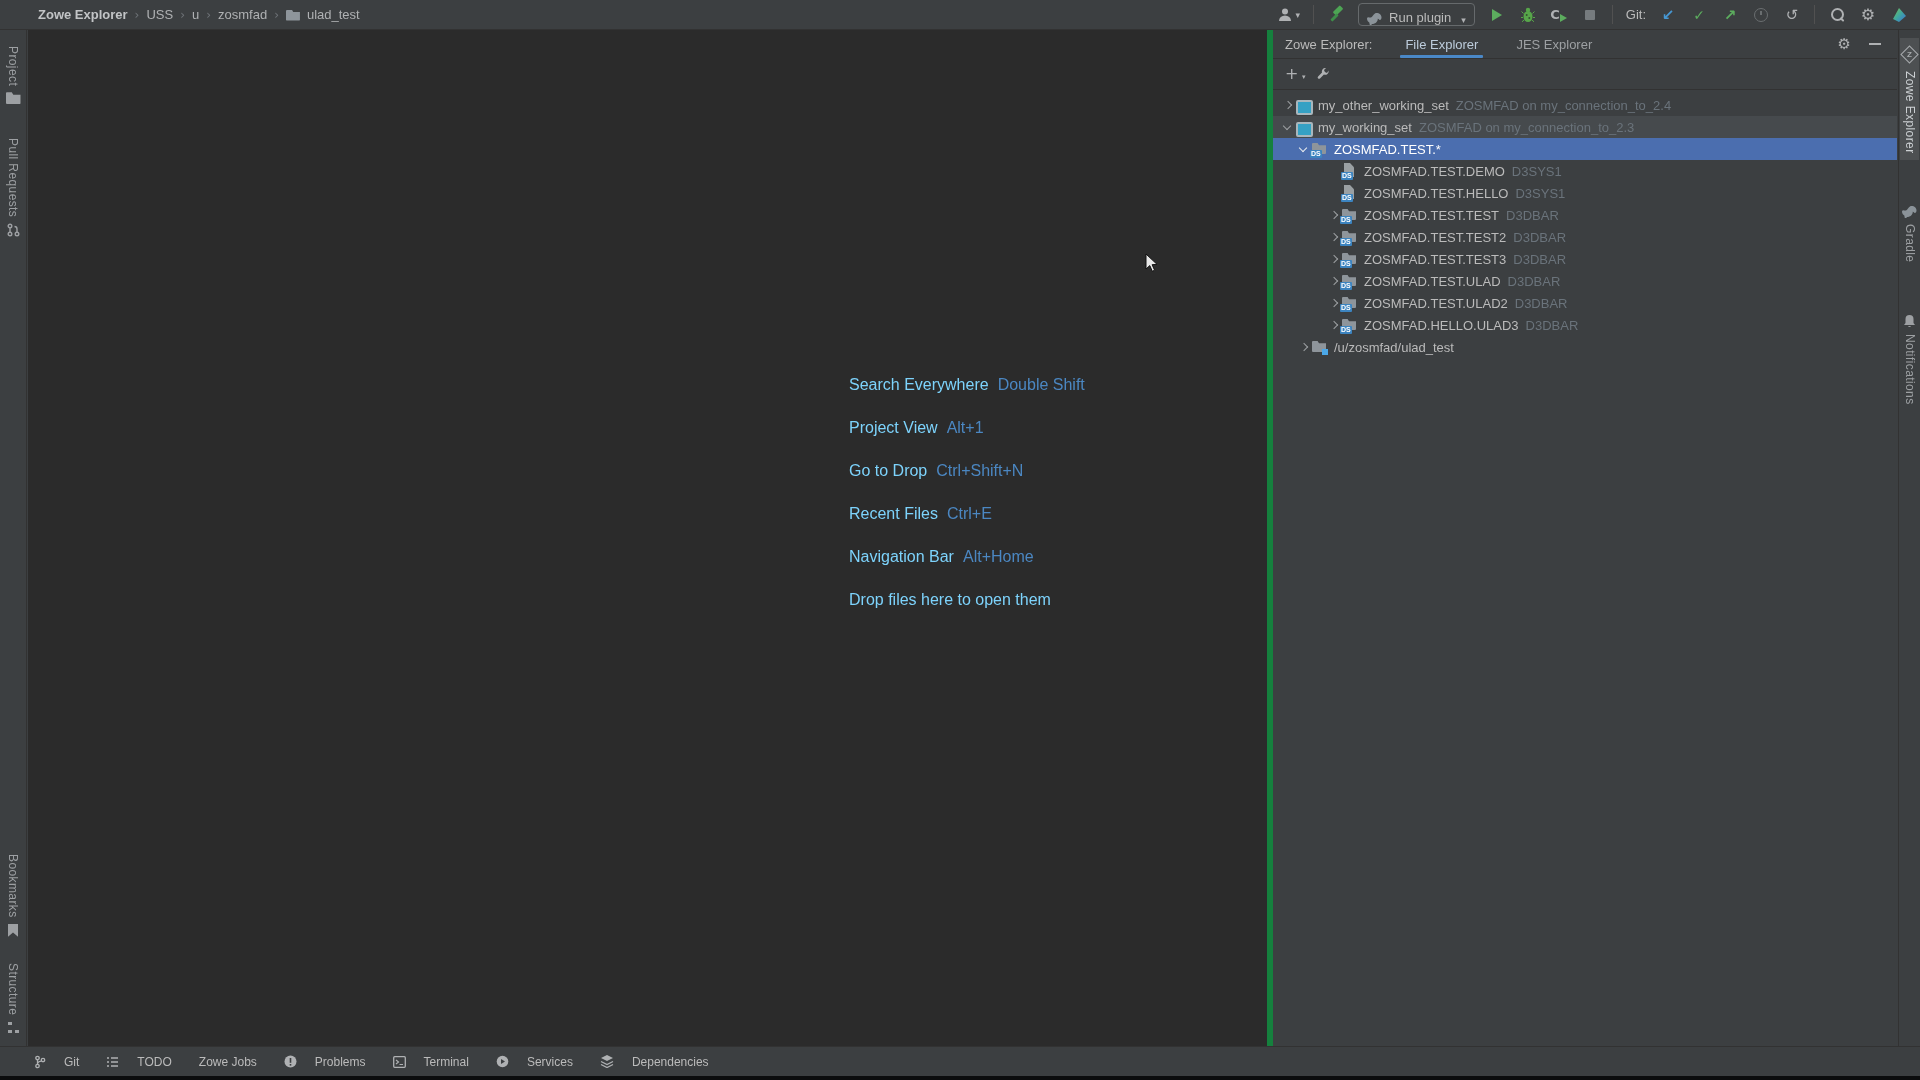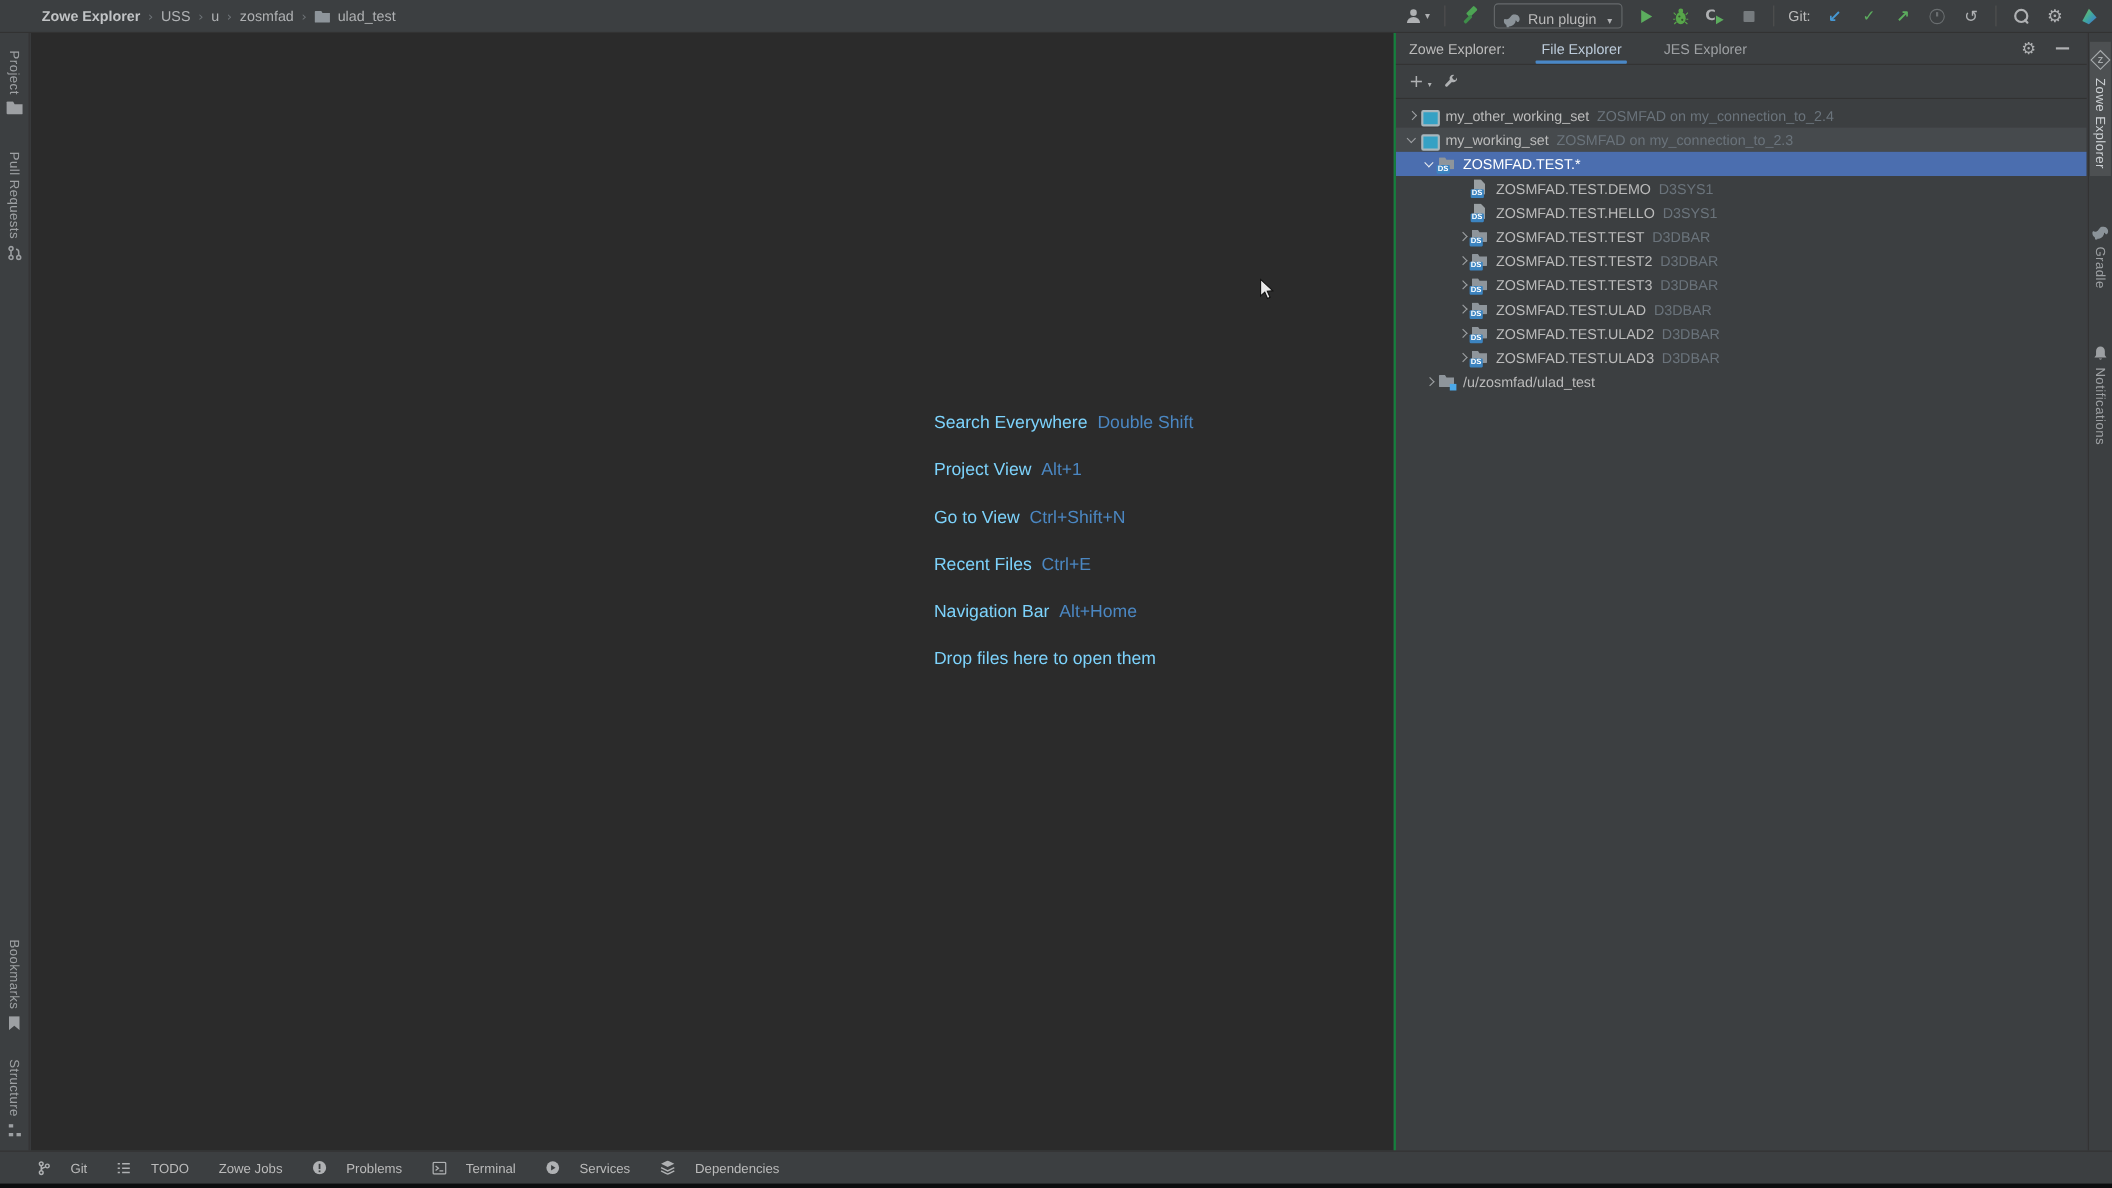--- a/index.html
+++ b/index.html
@@ -64,21 +64,21 @@
 
   
   .editor { position:absolute; top:30px; bottom:34px; left:28px; right:653px; background:#2B2B2B; }
   .shortcuts { position:absolute; left:821px; top:333px; }
   .sc-line { height:43px; display:flex; align-items:center; gap:9px; font-size:16px; }
   .sc-label { color:#7dd3fc; }
   .sc-key { color:#4B87C2;text-align:center; }
 
   
   .panel { position:absolute; top:30px; bottom:34px; right:23px; width:630px; background:#3C3F41;
-    border-left:2px solid #15803d; display:flex; flex-direction:column; }
+    border-left:6px solid #15803d; display:flex; flex-direction:column; }
   .panel-header { height:29px; display:flex; align-items:center; border-bottom:1px solid #323232; flex:none; }
   .panel-title { margin-left:12px; font-size:13px; color:#BBBBBB; }
   .tab { margin-left:28px; position:relative; height:100%; display:flex; align-items:center;
     padding:0 5px; font-size:13px; color:#9DA0A3; }
   .tab.active { color:#BDCCDB; }
   .tab.active::after { content:""; position:absolute; left:0; right:0; bottom:0; height:3px;
     background:#4A88C7; border-radius:1px; }
   .panel-header-icons { margin-left:auto; display:flex; align-items:center; gap:18px; margin-right:16px; }
   .i-minus { width:12px; height:2px; background:#AFB1B3; }
   .panel-toolbar { height:31px; display:flex; align-items:center; gap:18px; padding-left:12px;
@@ -269,21 +269,21 @@
   <div class="shortcuts">
     <div class="sc-line">
         <span class="sc-label">Search Everywhere</span>
         <span class="sc-key">Double Shift</span>
       </div>
     <div class="sc-line">
         <span class="sc-label">Project View</span>
         <span class="sc-key">Alt+1</span>
       </div>
     <div class="sc-line">
-        <span class="sc-label">Go to View</span>
+        <span class="sc-label">Go to Drop</span>
         <span class="sc-key">Ctrl+Shift+N</span>
       </div>
     <div class="sc-line">
         <span class="sc-label">Recent Files</span>
         <span class="sc-key">Ctrl+E</span>
       </div>
     <div class="sc-line">
         <span class="sc-label">Navigation Bar</span>
         <span class="sc-key">Alt+Home</span>
       </div>
@@ -376,21 +376,21 @@
         <span class="indent" style="width: 52px;"></span>
         <span class="chev right"></span>
         <span class="ticon ds-folder"></span>
         <span class="tname">ZOSMFAD.TEST.ULAD2</span>
         <span class="tsuffix">D3DBAR</span>
       </div>
       <div class="tree-row">
         <span class="indent" style="width: 52px;"></span>
         <span class="chev right"></span>
         <span class="ticon ds-folder"></span>
-        <span class="tname">ZOSMFAD.TEST.ULAD3</span>
+        <span class="tname">ZOSMFAD.HELLO.ULAD3</span>
         <span class="tsuffix">D3DBAR</span>
       </div>
       <div class="tree-row">
         <span class="indent" style="width: 22px;"></span>
         <span class="chev right"></span>
         <span class="ticon uss-folder"></span>
         <span class="tname">/u/zosmfad/ulad_test</span>
       </div>
     </div>
 </div>

